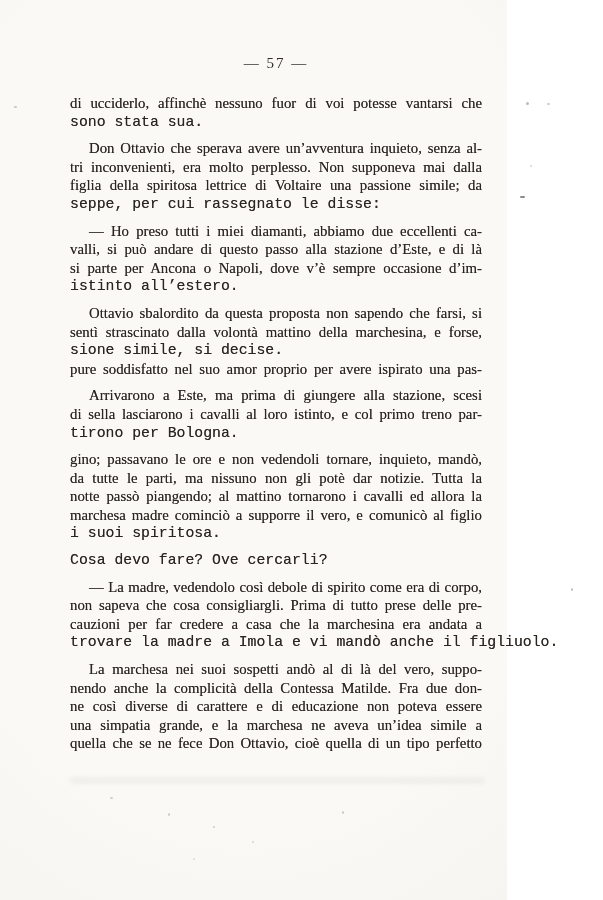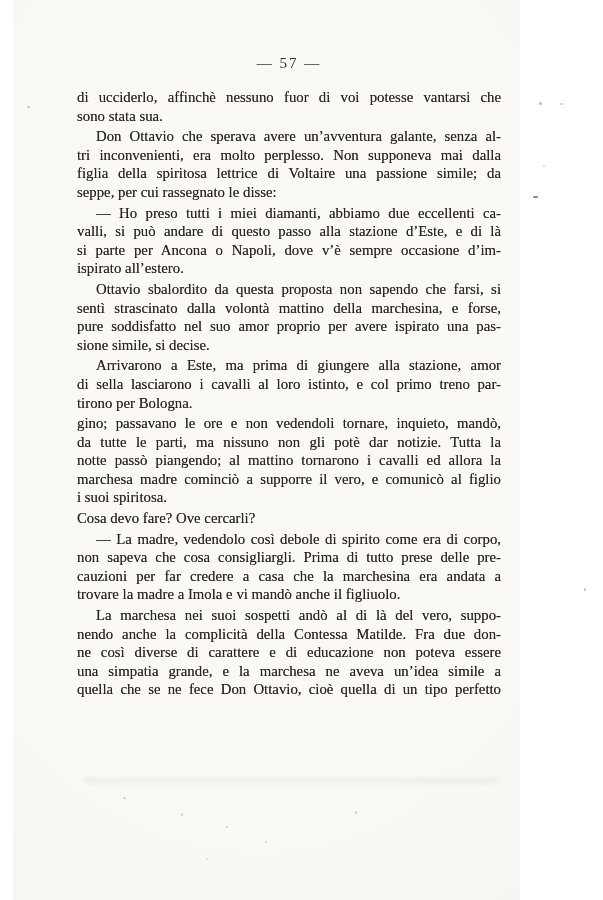--- a/index.html
+++ b/index.html
@@ -9,21 +9,21 @@
   body {
     width: 603px;
     height: 900px;
     overflow: hidden;
     position: relative;
     background: #ffffff;
     font-family: "Liberation Serif", serif;
   }
   .page {
     position: absolute;
-    left: 13px;
+    left: 0;
     top: 0;
     width: 507px;
     height: 900px;
     background:
       radial-gradient(ellipse 120% 90% at 48% 42%, #faf9f6 55%, #f4f3ee 88%, #efeee8 100%);
     color: #2b2521;
   }
   .page-number-header {
     position: absolute;
     left: 62px;
@@ -38,34 +38,35 @@
     position: absolute;
     left: 62px;
     top: 86px;
     width: 428px;
     font-size: 14.8px;
     line-height: 18.6px;
     color: #2b2521;
     text-shadow: 0 0 0.4px rgba(46, 40, 34, 0.65);
   }
   .para {
-    margin: 2px;
+    margin: 8px;
     padding: 0;
   }
   .line {
     text-align: justify;
     text-align-last: justify;
     white-space: nowrap;
     height: 18.6px;
   }
   .line.indent {
     padding-left: 19px;
   }
   .line.last {
     text-align-last: left;
+    font-family: Liberation Mono, monospace;
   }
   
   .speck {
     position: absolute;
     border-radius: 50%;
     background: #6b655c;
   }
   .speck.s1 { left: 14px;  top: 106px; width: 3px; height: 2px; opacity: .35; }
   .speck.s2 { left: 526px; top: 102px; width: 3px; height: 3px; opacity: .45; }
   .speck.s3 { left: 547px; top: 103px; width: 3px; height: 2px; opacity: .35; }
@@ -95,39 +96,39 @@
 
 <div class="page">
   <div class="page-number-header">— 57 —</div>
 
   <div class="page-body">
       <div class="para">
         <div class="line">di ucciderlo, affinchè nessuno fuor di voi potesse vantarsi che</div>
         <div class="line last">sono stata sua.</div>
       </div>
       <div class="para">
-        <div class="line indent">Don Ottavio che sperava avere un’avventura galante, senza al-</div>
+        <div class="line indent">Don Ottavio che sperava avere un’avventura inquieto, senza al-</div>
         <div class="line">tri inconvenienti, era molto perplesso. Non supponeva mai dalla</div>
         <div class="line">figlia della spiritosa lettrice di Voltaire una passione simile; da</div>
         <div class="line last">seppe, per cui rassegnato le disse:</div>
       </div>
       <div class="para">
         <div class="line indent">— Ho preso tutti i miei diamanti, abbiamo due eccellenti ca-</div>
         <div class="line">valli, si può andare di questo passo alla stazione d’Este, e di là</div>
         <div class="line">si parte per Ancona o Napoli, dove v’è sempre occasione d’im-</div>
-        <div class="line last">ispirato all’estero.</div>
+        <div class="line last">istinto all’estero.</div>
       </div>
       <div class="para">
         <div class="line indent">Ottavio sbalordito da questa proposta non sapendo che farsi, si</div>
         <div class="line">sentì strascinato dalla volontà mattino della marchesina, e forse,</div>
+        <div class="line last">sione simile, si decise.</div>
         <div class="line">pure soddisfatto nel suo amor proprio per avere ispirato una pas-</div>
-        <div class="line last">sione simile, si decise.</div>
       </div>
       <div class="para">
-        <div class="line indent">Arrivarono a Este, ma prima di giungere alla stazione, amor</div>
+        <div class="line indent">Arrivarono a Este, ma prima di giungere alla stazione, scesi</div>
         <div class="line">di sella lasciarono i cavalli al loro istinto, e col primo treno par-</div>
         <div class="line last">tirono per Bologna.</div>
       </div>
       <div class="para">
         <div class="line">gino; passavano le ore e non vedendoli tornare, inquieto, mandò,</div>
         <div class="line">da tutte le parti, ma nissuno non gli potè dar notizie. Tutta la</div>
         <div class="line">notte passò piangendo; al mattino tornarono i cavalli ed allora la</div>
         <div class="line">marchesa madre cominciò a supporre il vero, e comunicò al figlio</div>
         <div class="line last">i suoi spiritosa.</div>
       </div>

